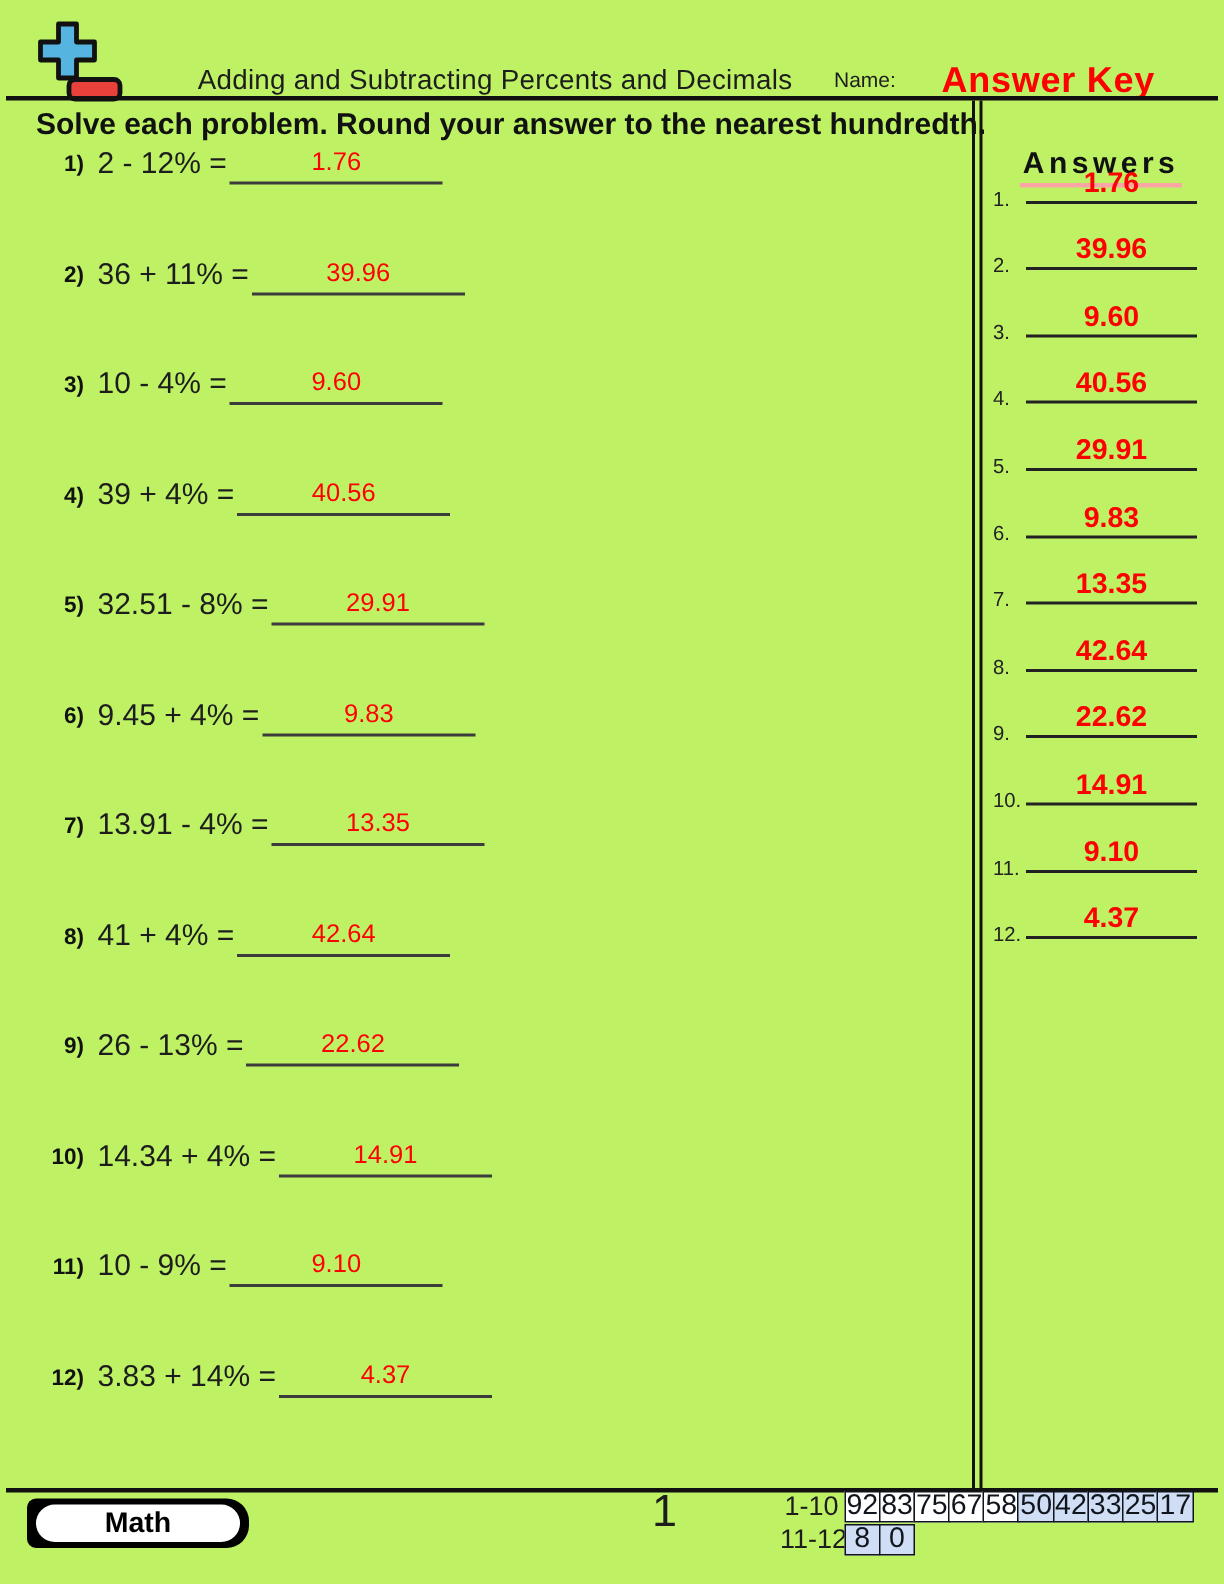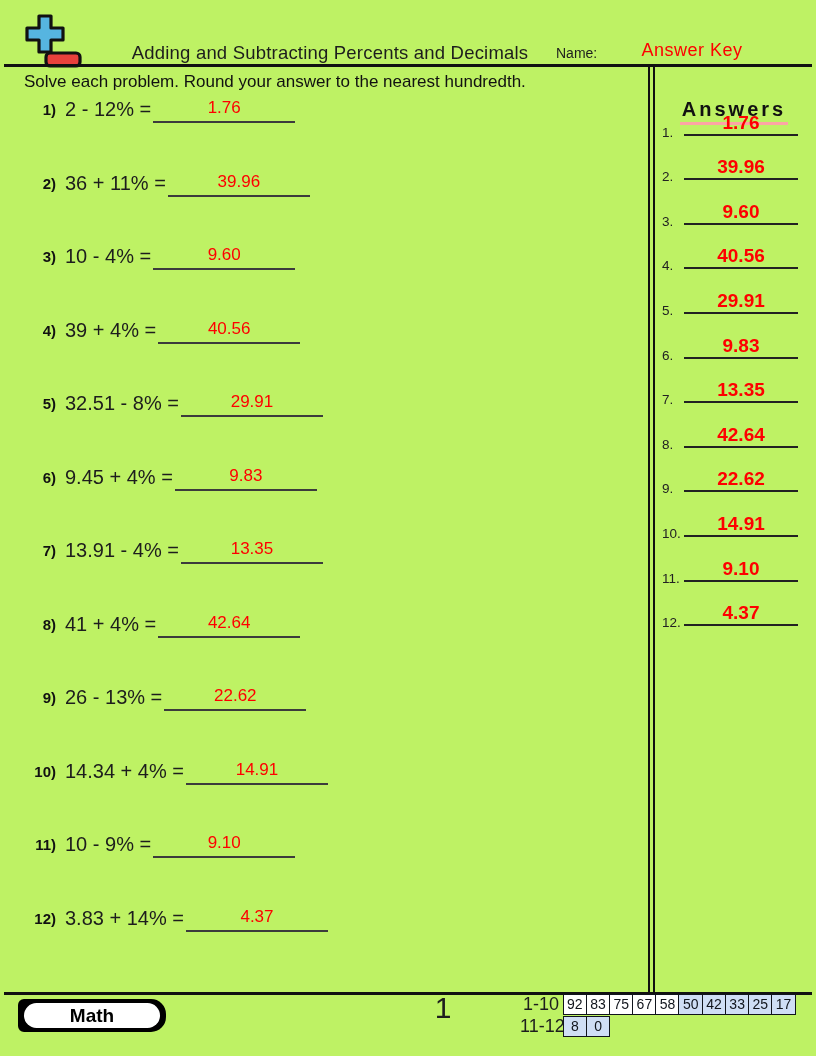--- a/index.html
+++ b/index.html
@@ -10,25 +10,25 @@
     font-family:"Liberation Sans", sans-serif; color:#1a1a1a;
   }
   
   .logo { position:absolute; left:22px; top:13px; width:60px; height:56px; }
   .title {
     position:absolute; left:80px; top:42px; width:500px;
     text-align:center; font-size:18.5px; color:#1d1d1d; letter-spacing:.2px;
   }
   .name-label { position:absolute; left:556px; top:45px; font-size:14px; color:#1d1d1d; }
   .answer-key {
-    position:absolute; left:614px; top:40px; width:156px; text-align:center;
-    font-size:18px; font-weight:normal; color:var(--answer-red); letter-spacing:.5px;
+    position:absolute; left:614px; top:40px; width:156px; text-align:right;
+    font-size:24px; font-weight:bold; color:var(--answer-red); letter-spacing:.5px;
   }
   .header-rule { position:absolute; left:4px; right:4px; top:64px; border-top:3px solid #111; }
-  .instruction { position:absolute; left:24px; top:72px; font-size:17px; font-weight:normal; color:#111; }
+  .instruction { position:absolute; left:24px; top:72px; font-size:20px; font-weight:bold; color:#111; }
 
   
   .v-divider {
     position:absolute; left:648px; top:67px; height:925px; width:7px;
     border-left:2px solid #111; border-right:2px solid #111;
   }
 
   
   .problems { position:absolute; left:26px; top:98px; width:580px; }
   .prob-row { height:73.5px; display:flex; align-items:flex-start; }
@@ -73,21 +73,21 @@
   .page-number { position:absolute; left:403px; top:991px; width:80px; text-align:center; font-size:30px; color:#1d1d1d; }
 
   .score-table { position:absolute; left:520px; top:994px; }
   .score-row { display:flex; height:21px; margin-bottom:1px; }
   .score-label {
     width:44px; text-align:right; padding-right:5px; font-size:18px;
     line-height:20px; color:#1d1d1d; white-space:nowrap;
   }
   .score-cell {
     width:24.7px; height:21px; border:1.5px solid #10141c; margin-left:-1.5px;
-    text-align:center; font-size:14px; line-height:18px; color:#10141c; background:#fff;
+    text-align:center; font-size:19px; line-height:18px; color:#10141c; background:#fff;
   }
   .score-cell.hl { background:var(--highlight-blue); }
 </style>
 </head>
 <body>
 
 <div class="page">
 
   <svg class="logo" viewBox="0 0 60 56">
     <path d="M17 3 h12 v12 h12 v12 h-12 v12 h-12 v-12 h-12 v-12 h12 z" fill="#56b5e0" stroke="#111" stroke-width="3.2" stroke-linejoin="round"></path>

